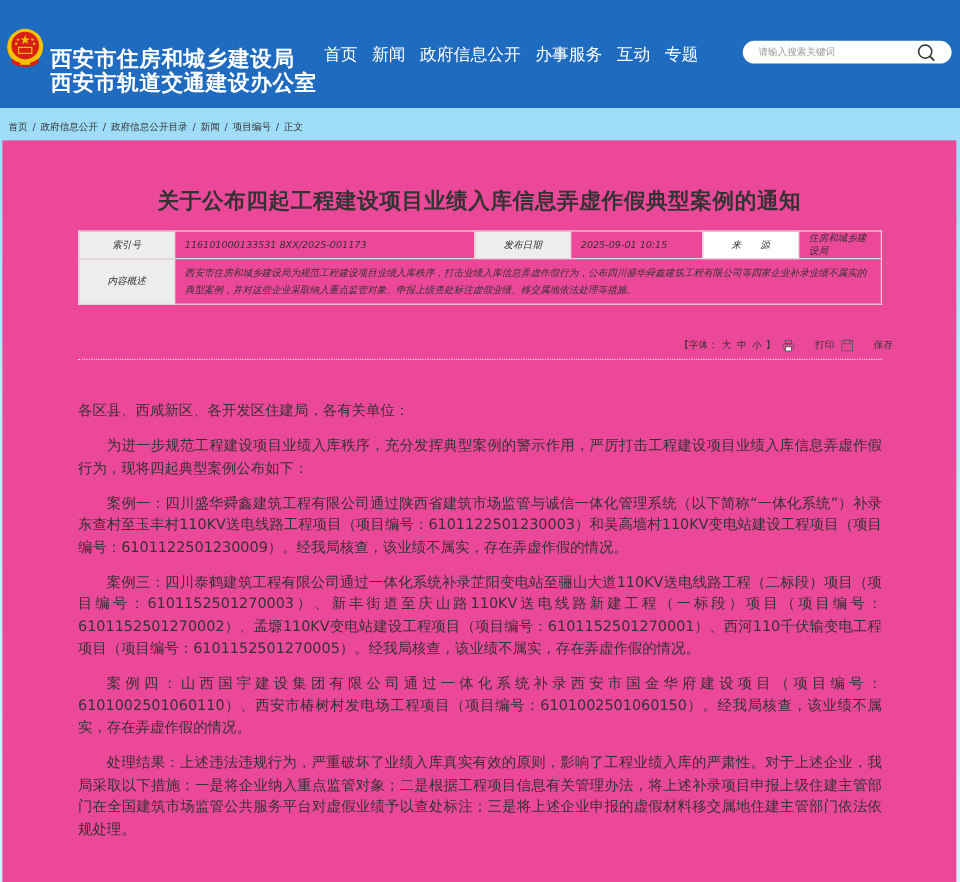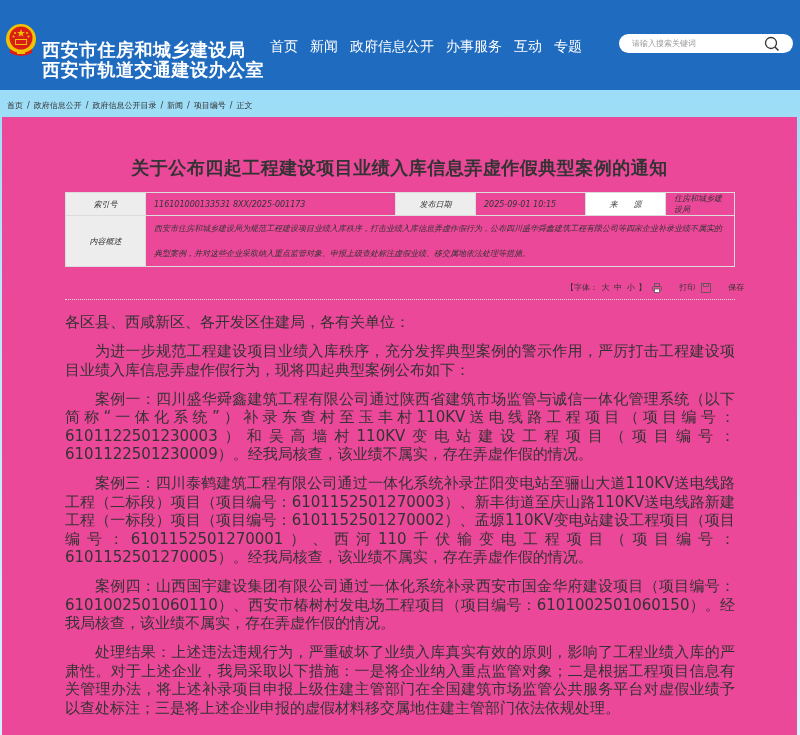--- a/index.html
+++ b/index.html
@@ -62,35 +62,35 @@
     .meta-table {
       position: absolute; left: 63px; top: 75px; width: 670px;
       border-collapse: collapse; font-size: 8px; color: #333; font-style: italic;
     }
     .meta-table td {
       border: 1px solid #dcdcdc; padding: 0 8px; height: 19px;
     }
     .meta-table td.label {
       background: #ededed; text-align: center; width: 80px;
     }
-    .meta-table td.summary { line-height: 25px; height: 38px; }
+    .meta-table td.summary { line-height: 14px; height: 38px; }
     .tools {
       position: absolute; left: 564px; top: 165px;
       font-size: 8px; color: #333; display: flex; align-items: center; gap: 6px;
     }
     .tools .tool { display: flex; align-items: center; gap: 17px; cursor: pointer; }
     .tools svg { width: 10px; height: 10px; }
     .font-sizes span.size { cursor: pointer; margin: 0 1px; }
     .dotline {
       position: absolute; left: 63px; top: 182px; width: 670px;
       border-top: 1px dotted #ddd;
     }
     .body-text {
-      position: absolute; left: 63px; top: 196px; width: 670px;
-      font-size: 15px; line-height: 18.5px; color: #333; text-align: justify;
+      position: absolute; left: 63px; top: 216px; width: 670px;
+      font-size: 12px; line-height: 18.5px; color: #333; text-align: justify;
     }
     .body-text p { margin-bottom: 10.5px; }
     .body-text p.indent { text-indent: 2em; }
   </style>
 </head>
 <body>
 
 <div class="header">
   <svg class="emblem" viewBox="0 0 34 36">
     <circle cx="17" cy="16" r="15" fill="#f2c200"></circle>

